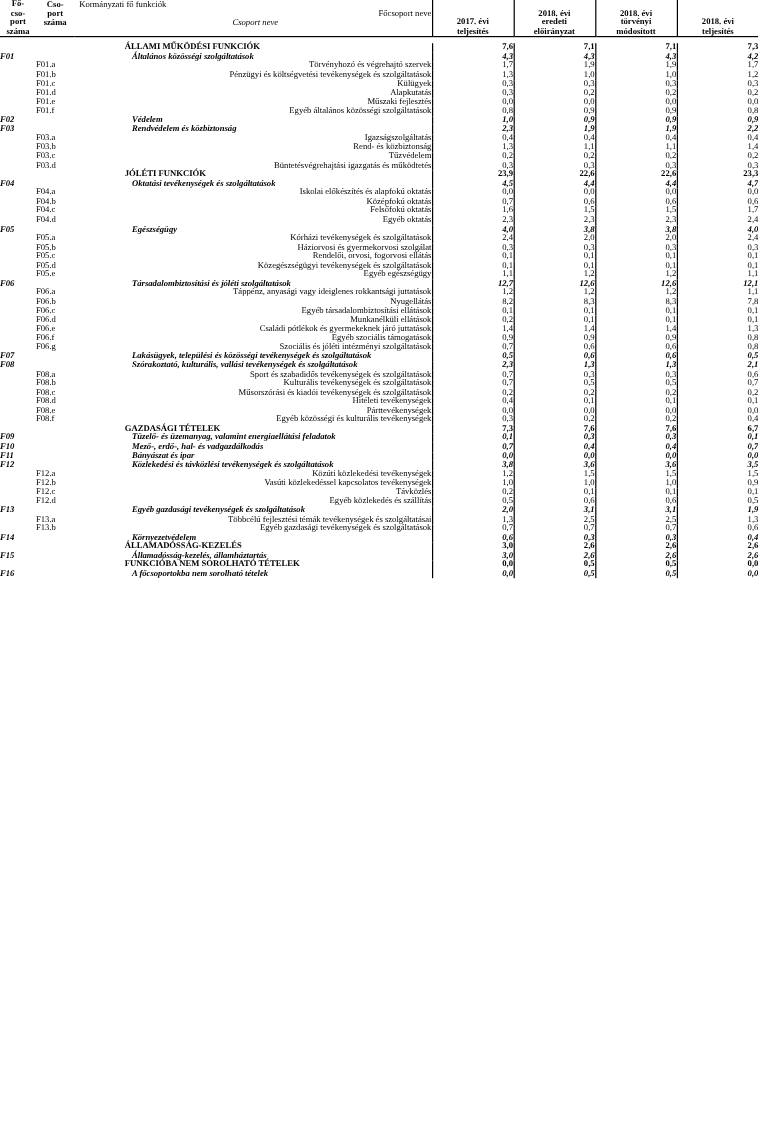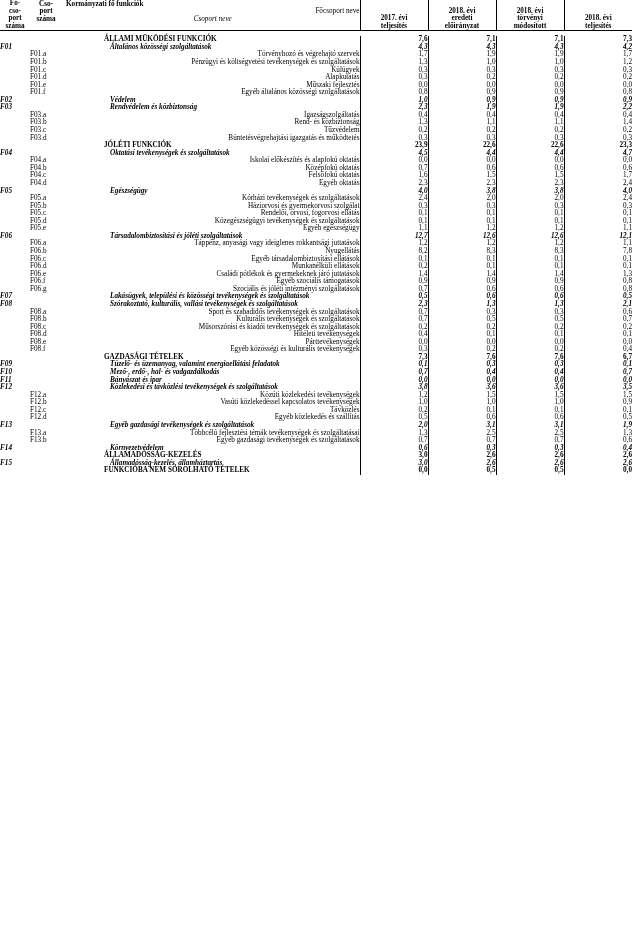--- a/index.html
+++ b/index.html
@@ -41,21 +41,21 @@
     font-size: 7.2px;
     padding: 2px 2px 3px 2px;
     border-bottom: 1.1px solid #000;
   }
   thead td.hname {
     text-align: left;
     padding-left: 4px;
     font-weight: normal;
     font-style: normal;
   }
-  thead .hn-l1 { font-weight: bold; }
+  thead .hn-l1 { font-weight: normal; }
   thead .hn-l2 { font-weight: normal; text-align: right; }
   thead .hn-l3 { font-weight: normal; text-align: center; font-style: italic; }
   thead td.hnum { border-left: 1.1px solid #000; }
   thead td.hnum.first { border-left: 1.1px solid #000; }
 
   tbody td {
     padding: 1.6px 2px 1.6px 2px;
     font-size: 7.2px;
   }
   td.fo   { text-align: left;   padding-left: 3px; font-weight: bold; font-style: italic; margin-top: 12px; }
@@ -660,15 +660,24 @@
         </tr>
         <tr class="lvl-major">
           <td class="fo"></td>
           <td class="cso"></td>
           <td class="name">FUNKCIÓBA NEM SOROLHATÓ TÉTELEK</td>
           <td class="num">0,0</td>
           <td class="num">0,5</td>
           <td class="num">0,5</td>
           <td class="num">0,0</td>
         </tr>
+        <tr class="lvl-main">
+          <td class="fo">F16</td>
+          <td class="cso"></td>
+          <td class="name">A főcsoportokba nem sorolható tételek</td>
+          <td class="num">0,0</td>
+          <td class="num">0,5</td>
+          <td class="num">0,5</td>
+          <td class="num">0,0</td>
+        </tr>
       </tbody>
   </table>
 </div>
 
 </body></html>

